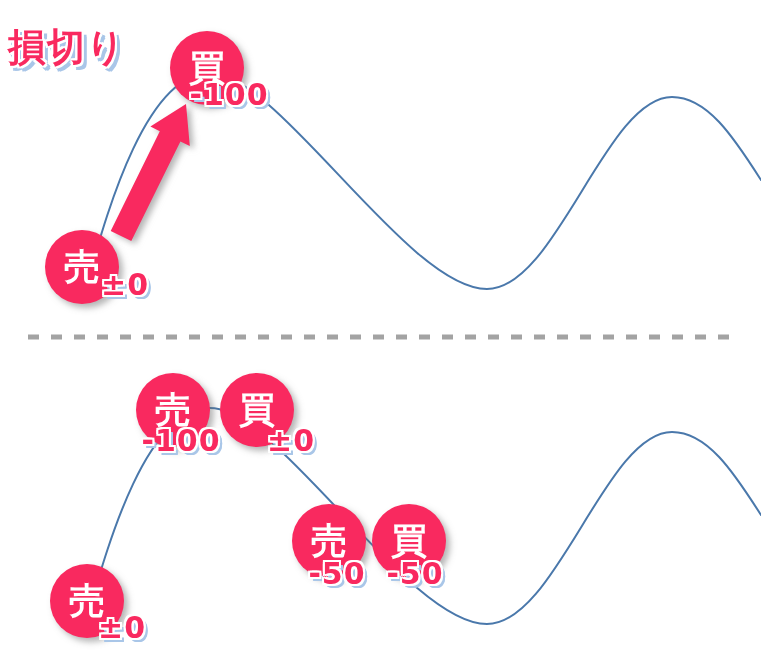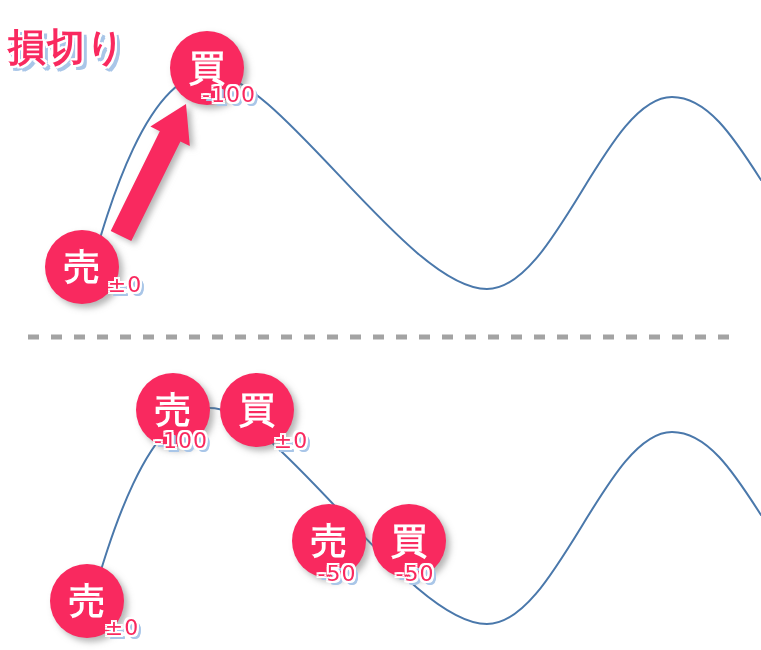--- a/index.html
+++ b/index.html
@@ -57,22 +57,22 @@
     align-items: center;
     justify-content: center;
     color: var(--marker-text);
     font-size: 36px;
     font-weight: bold;
     line-height: 1;
   }
   .value-label {
     position: absolute;
     transform: translate(-50%, -50%);
-    font-size: 22px;
-    font-weight: normal;
+    font-size: 30px;
+    font-weight: bold;
     color: var(--accent-pink);
     letter-spacing: 1px;
     white-space: nowrap;
     text-shadow:
       -2px -2px 0 #fff, 2px -2px 0 #fff, -2px 2px 0 #fff, 2px 2px 0 #fff,
       -2px 0 0 #fff, 2px 0 0 #fff, 0 -2px 0 #fff, 0 2px 0 #fff,
       4px 4px 0 var(--outline-blue), 4px 3px 0 var(--outline-blue),
       3px 4px 0 var(--outline-blue);
   }
   

